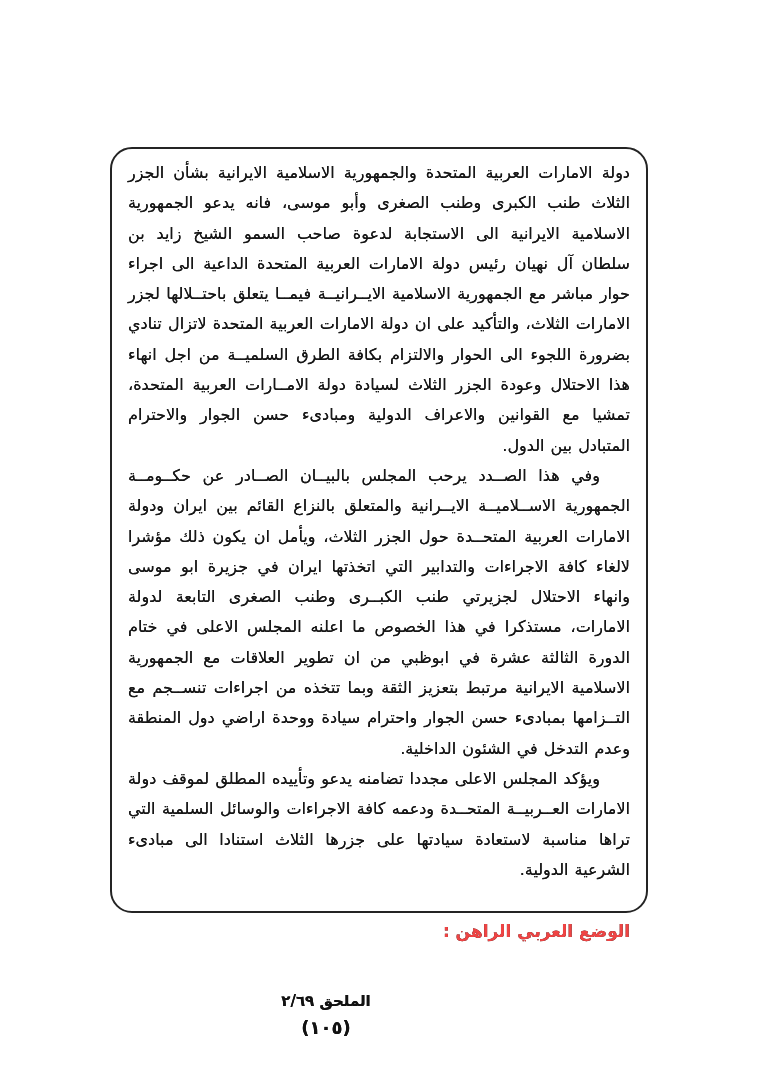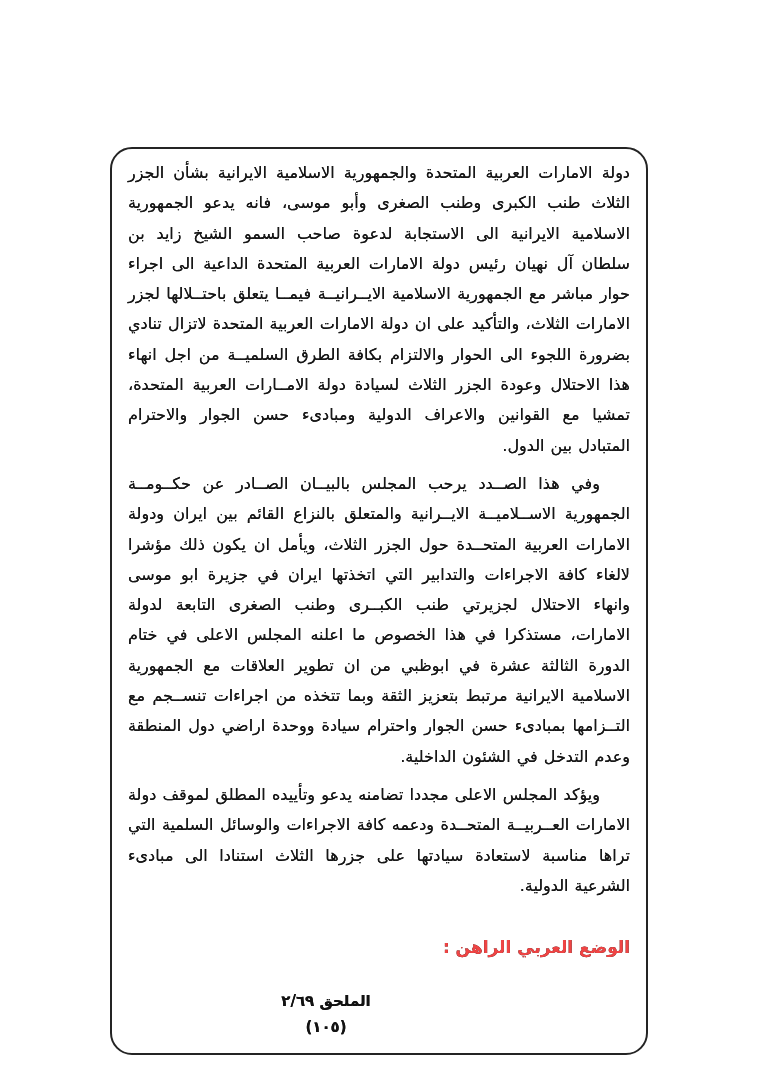--- a/index.html
+++ b/index.html
@@ -11,37 +11,37 @@
   }
   .page {
     position: relative;
     width: 758px; height: 1078px;
     background: #ffffff;
     color: #1b1b1b;
   }
   .frame {
     position: absolute;
     left: 110px; top: 147px;
-    width: 538px; height: 908px;
+    width: 538px; height: 766px;
     border: 2px solid #242424;
     border-radius: 22px;
     padding: 9px 16px 0 16px;
     direction: rtl;
     background: #ffffff;
   }
   .body-text p {
     font-size: 16px;
     line-height: 30.3px;
     text-align: justify;
     text-align-last: right;
     color: #171717;
     text-shadow: 0 0 0.45px #1b1b1b; 
     word-spacing: 1px;
   }
-  .body-text p.indent { text-indent: 30px; margin-top: 8px; }
+  .body-text p.indent { text-indent: 30px; }
   .section-heading {
     font-size: 17px;
     font-weight: bold;
     line-height: 30px;
     margin-top: 31px;
     margin-bottom: 1px;
     text-align: right;
     color: #ef4444;
     text-shadow: 0 0 0.5px #131313;
   }
@@ -53,21 +53,21 @@
     direction: rtl;
     color: #121212;
   }
   .footer .appendix {
     font-size: 15px;
     font-weight: bold;
     line-height: 27px;
     text-shadow: 0 0 0.4px #121212;
   }
   .footer .pagenum {
-    font-size: 15px;
+    font-size: 18px;
     font-weight: bold;
     line-height: 25px;
     text-shadow: 0 0 0.4px #121212;
     text-align: center;
   }
 </style>
 </head>
 <body>
 
 <div class="page">

